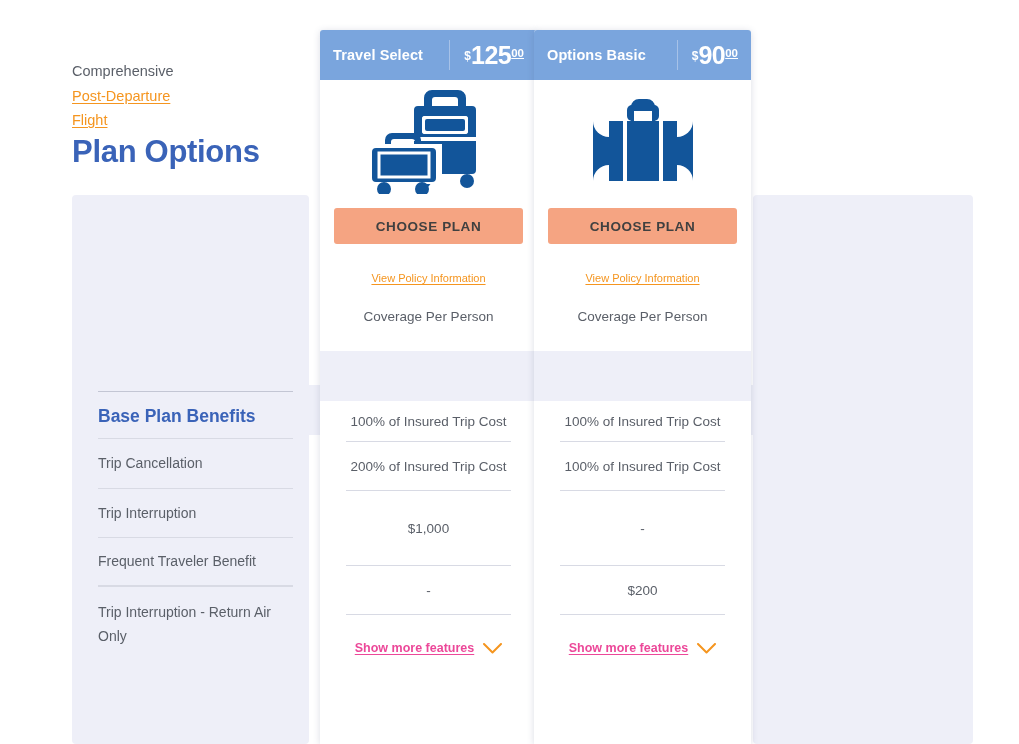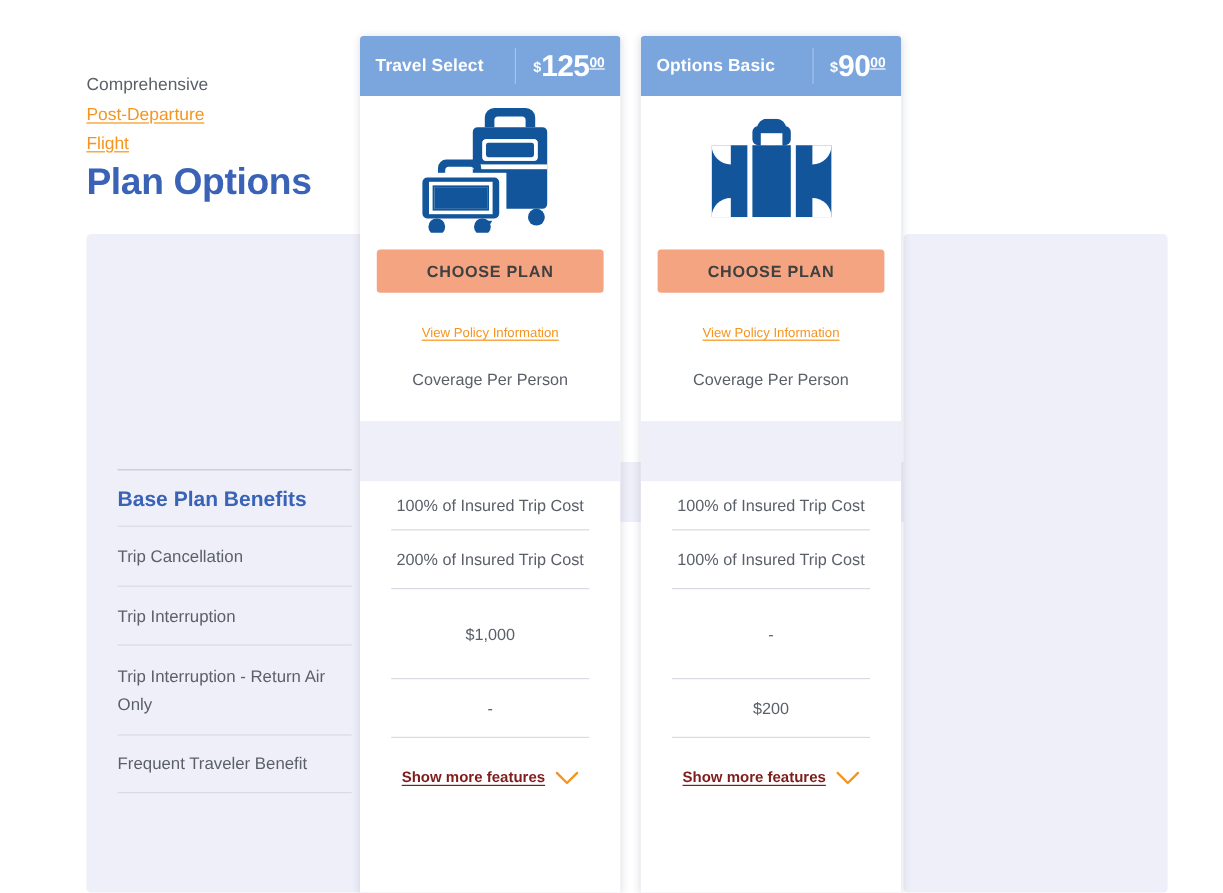--- a/index.html
+++ b/index.html
@@ -54,21 +54,21 @@
   .benefit-row .bl { padding:0 0; }
 
   
   .card {
     position:absolute; top:30px; width:217px; height:714px;
     background:#ffffff;
     box-shadow:0 1px 7px rgba(70,80,120,0.20);
     border-radius:3px 3px 0 0;
     overflow:hidden;
   }
-  #card-0 { left:300px; }
+  #card-0 { left:320px; }
   #card-1 { left:534px; }
 
   .card-head {
     height:50px; background:#7aa5dd;
     display:flex; align-items:center; padding:0 13px;
     color:#ffffff;
   }
   .card-name {
     flex:1; font-size:14.5px; font-weight:bold;
     letter-spacing:0.1px;
@@ -117,21 +117,21 @@
     margin:0 26px;
     border-bottom:1px solid #d8dae4;
     display:flex; align-items:center; justify-content:center;
   }
 
   .show-more {
     margin-top:26px; display:flex; align-items:center; justify-content:center;
     gap:9px; cursor:pointer;
   }
   .show-more-txt {
-    font-size:12.5px; font-weight:bold; color:#7f1d1d;
+    font-size:12.5px; font-weight:bold; color:#ec4899;
     text-decoration:underline; text-underline-offset:2px;
   }
   .chev { display:block; }
 </style>
 </head>
 <body>
 
 <div id="stage">
 
   <div id="panel-left" class="bg-panel"></div>
@@ -148,25 +148,25 @@
   </div>
 
   <div id="benefits-col">
     <div id="benefits-title">Base Plan Benefits</div>
     <div class="benefit-row" style="height:50px">
       <span class="bl">Trip Cancellation</span>
     </div>
     <div class="benefit-row" style="height:49px">
       <span class="bl">Trip Interruption</span>
     </div>
+    <div class="benefit-row" style="height:49px;border-bottom:1px solid #d8dae4">
+      <span class="bl">Frequent Traveler Benefit</span>
+    </div>
     <div class="benefit-row" style="height:75px">
       <span class="bl">Trip Interruption - Return Air Only</span>
-    </div>
-    <div class="benefit-row" style="height:49px;border-bottom:1px solid #d8dae4">
-      <span class="bl">Frequent Traveler Benefit</span>
     </div>
   </div>
 
   <div class="card" id="card-0">
     <div class="card-head">
       <span class="card-name">Travel Select</span>
       <span class="head-div"></span>
       <span class="price-wrap">
         <span class="cur">$</span>
         <span class="amt">125</span>

